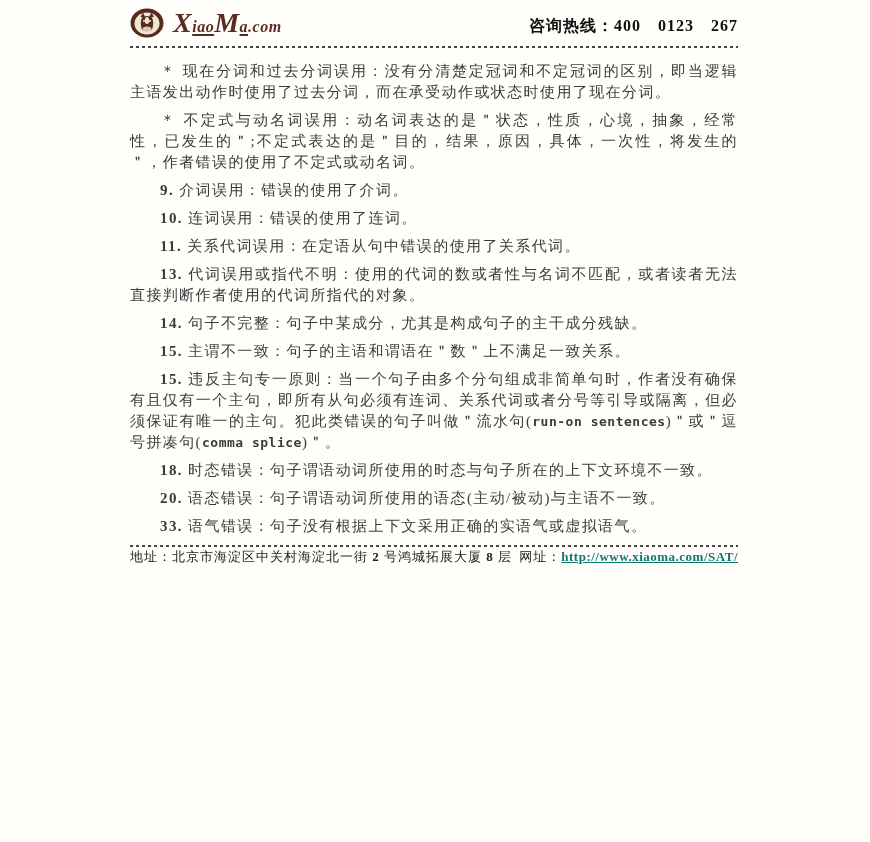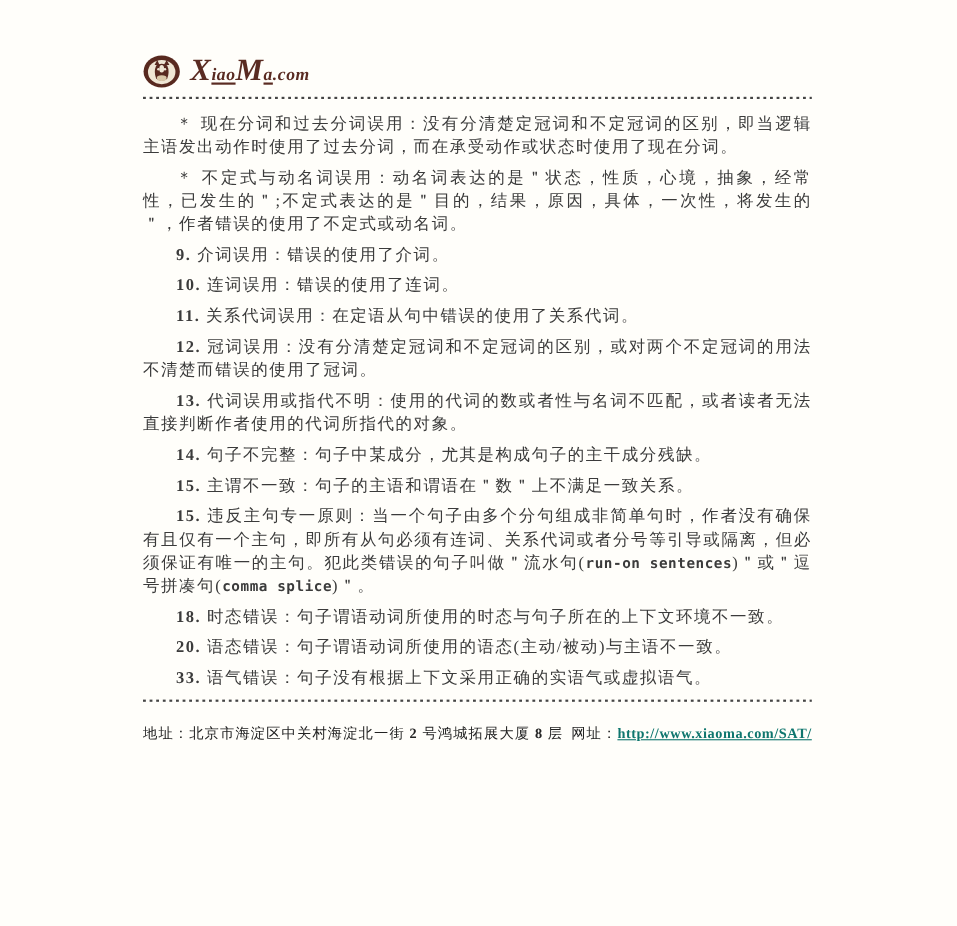--- a/index.html
+++ b/index.html
@@ -2,21 +2,21 @@
 <html><head>
 <meta charset="utf-8">
 <style>
   html, body { margin: 0; padding: 0; }
   body {
     width: 870px; height: 842px;
     background: #fffefa;
     font-family: "Liberation Serif", "DejaVu Serif", serif;
     overflow: hidden;
   }
-  .page { width: 608px; margin: 0 0 0 130px; padding-top: 42px; }
+  .page { width: 608px; margin: 0 0 0 130px; }
 
   
   .header-row { display: flex; justify-content: space-between; align-items: flex-end; min-height: 38px; }
   .logo { display: flex; align-items: center; gap: 9px; }
   .logo-text { color: #5a2b22; font-style: italic; font-weight: bold; letter-spacing: .5px; white-space: nowrap; }
   .lg { font-size: 28px; line-height: 1; }
   .sm { font-size: 16px; }
   .und { text-decoration: underline; text-decoration-thickness: 2px; text-underline-offset: 2px; }
   .hotline { font-size: 16px; font-weight: bold; color: #0f0f0f; letter-spacing: 1px; padding-bottom: 1px; white-space: nowrap; }
 
@@ -34,21 +34,21 @@
     letter-spacing: 1.4px;
     color: #3b3b3b;
     text-align: justify; text-justify: inter-ideograph;
     text-indent: 2em;
   }
   .b { font-weight: bold; }
   .mono { font-family: "DejaVu Sans Mono", "Liberation Mono", monospace; font-weight: bold; font-size: 13px; letter-spacing: .5px; }
 
   
   .footer { margin-top: 4px; }
-  .footer-row { display: flex; justify-content: space-between; align-items: baseline; margin-top: 20px; font-size: 13px; color: #222; letter-spacing: 1px; }
+  .footer-row { display: flex; justify-content: space-between; align-items: baseline; margin-top: 1px; font-size: 13px; color: #222; letter-spacing: 1px; }
   .site { white-space: nowrap; }
   .site-link { color: #0f766e; font-weight: bold; text-decoration: underline; letter-spacing: .5px; cursor: pointer; }
 </style>
 </head>
 <body>
 
 <div class="page">
 
   <div class="header-row">
     <div class="logo">
@@ -62,31 +62,33 @@
           <ellipse cx="17" cy="12.5" rx="2.2" ry="3.5" fill="#efe6d4"></ellipse>
           <circle cx="14" cy="13" r="1.1" fill="#efe6d4"></circle>
           <circle cx="20" cy="13" r="1.1" fill="#efe6d4"></circle>
           <ellipse cx="17" cy="21" rx="4.5" ry="2.6" fill="#d9c7a8"></ellipse>
         </svg>
       </span>
       <span class="logo-text">
         <span class="lg">X</span><span class="sm und">iao</span><span class="lg">M</span><span class="sm und">a</span><span class="sm">.com</span>
       </span>
     </div>
+    <div class="hotline">
+      <span>咨询热线：</span><span>400　0123　267</span>
+    </div>
   </div>
 
   <div class="divider"></div>
 
   <div class="doc-body">
       <p><span>＊ 现在分词和过去分词误用：没有分清楚定冠词和不定冠词的区别，即当逻辑主语发出动作时使用了过去分词，而在承受动作或状态时使用了现在分词。</span></p>
       <p><span>＊ 不定式与动名词误用：动名词表达的是＂状态，性质，心境，抽象，经常性，已发生的＂;不定式表达的是＂目的，结果，原因，具体，一次性，将发生的＂，作者错误的使用了不定式或动名词。</span></p>
       <p><span class="b">9.</span><span>&nbsp;介词误用：错误的使用了介词。</span></p>
       <p><span class="b">10.</span><span>&nbsp;连词误用：错误的使用了连词。</span></p>
       <p><span class="b">11.</span><span>&nbsp;关系代词误用：在定语从句中错误的使用了关系代词。</span></p>
-      <p><span class="b">12.</span><span>&nbsp;冠词误用：没有分清楚定冠词和不定冠词的区别，或对两个不定冠词的用法不清楚而错误的使用了冠词。</span></p>
       <p><span class="b">13.</span><span>&nbsp;代词误用或指代不明：使用的代词的数或者性与名词不匹配，或者读者无法直接判断作者使用的代词所指代的对象。</span></p>
       <p><span class="b">14.</span><span>&nbsp;句子不完整：句子中某成分，尤其是构成句子的主干成分残缺。</span></p>
       <p><span class="b">15.</span><span>&nbsp;主谓不一致：句子的主语和谓语在＂数＂上不满足一致关系。</span></p>
       <p><span class="b">15.</span><span>&nbsp;违反主句专一原则：当一个句子由多个分句组成非简单句时，作者没有确保有且仅有一个主句，即所有从句必须有连词、关系代词或者分号等引导或隔离，但必须保证有唯一的主句。犯此类错误的句子叫做＂流水句(</span><span class="b mono">run-on sentences</span><span>)＂或＂逗号拼凑句(</span><span class="b mono">comma splice</span><span>)＂。</span></p>
       <p><span class="b">18.</span><span>&nbsp;时态错误：句子谓语动词所使用的时态与句子所在的上下文环境不一致。</span></p>
       <p><span class="b">20.</span><span>&nbsp;语态错误：句子谓语动词所使用的语态(主动/被动)与主语不一致。</span></p>
       <p><span class="b">33.</span><span>&nbsp;语气错误：句子没有根据上下文采用正确的实语气或虚拟语气。</span></p>
     </div>
 
   <div class="footer">

